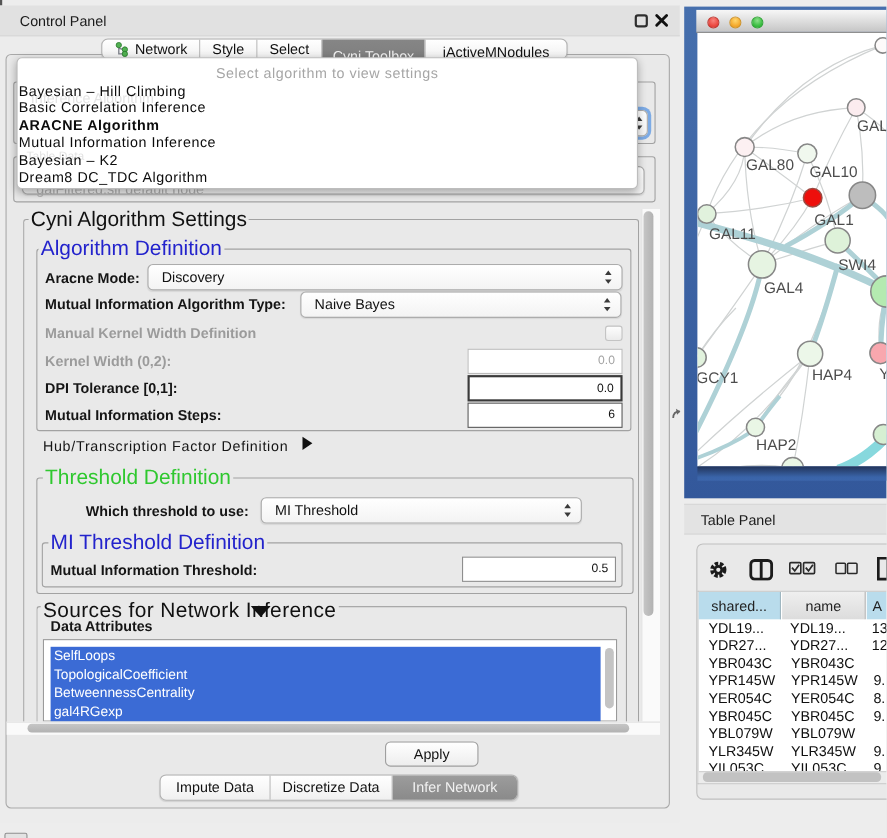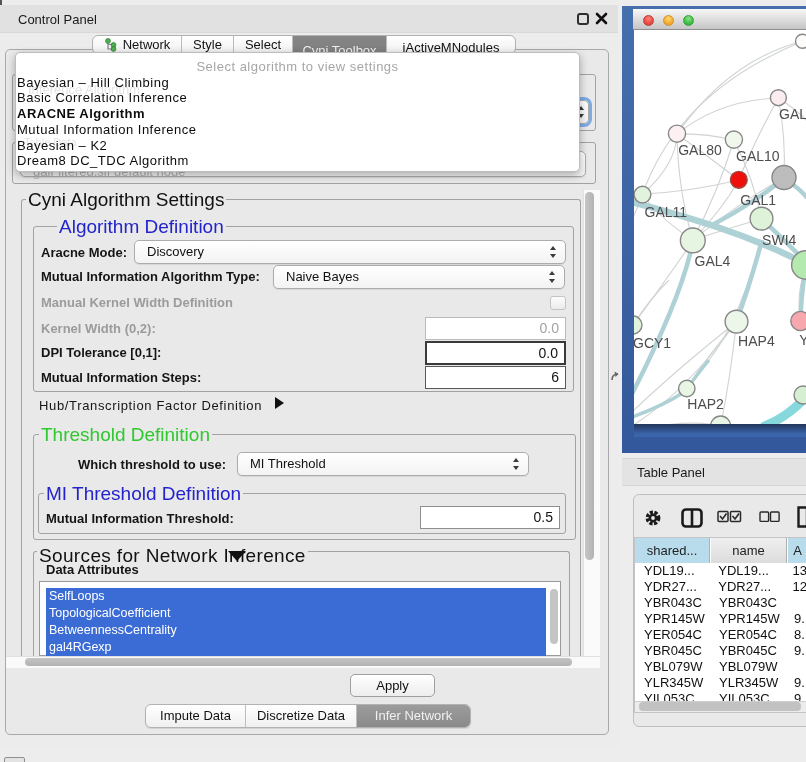--- a/index.html
+++ b/index.html
@@ -8,21 +8,21 @@
 .ab{position:absolute}
 .blbl{position:absolute;font-weight:bold;font-size:13px;color:#151515;white-space:nowrap;line-height:14px}
 .nlbl{position:absolute;font-size:13px;color:#151515;white-space:nowrap;line-height:14px}
 .grp{position:absolute;border:1px solid #a2a2a2;border-radius:3px}
 .glbl{position:absolute;background:#e9e9e9;padding:0 2px;font-size:19px;line-height:13px;white-space:nowrap}
 .combo{position:absolute;background:linear-gradient(#ffffff,#f3f3f3);border:1px solid #acacac;border-radius:5px;font-size:13px;color:#111;line-height:21px;padding-left:12px;white-space:nowrap;box-shadow:0 1px 1px rgba(0,0,0,0.08)}
 .ud{position:absolute;right:8px;top:50%;width:7px;height:14px;margin-top:-7px}
 .ud i{position:absolute;left:0;width:0;height:0;border-left:3.5px solid transparent;border-right:3.5px solid transparent}
 .ud .u{top:1px;border-bottom:4.5px solid #3a3a3a}
 .ud .d{bottom:1px;border-top:4.5px solid #3a3a3a}
-.field{position:absolute;background:#fff;font-size:14px;text-align:right;padding-right:6px;line-height:21px}
+.field{position:absolute;background:#fff;font-size:11px;text-align:right;padding-right:6px;line-height:21px}
 .thumbv{position:absolute;background:linear-gradient(90deg,#c6c6c6,#b2b2b2);border-radius:5px}
 .thumbh{position:absolute;background:linear-gradient(#c6c6c6,#b2b2b2);border-radius:5px}
 .seg{position:absolute;display:flex;background:linear-gradient(#ffffff,#f0f0f0);border:1px solid #b2b2b2;border-radius:6px;box-shadow:0 1px 1px rgba(0,0,0,0.1)}
 .seg .s{font-size:13px;line-height:16px;padding:0 14px;display:flex;align-items:center;border-right:1px solid #bcbcbc;white-space:nowrap}
 .seg .s:last-child{border-right:none}
 .seg .on{background:linear-gradient(#868686,#787878);color:#f1f1f1}
 </style>
 </head>
 <body>
 
@@ -49,21 +49,21 @@
   <div class="grp" style="left:12px;top:137px;width:584px;height:42px"></div>
   <div class="combo" style="left:20px;top:146px;width:566px;height:26px;line-height:40px;color:#b3b3b3">galFiltered.sif default node<span class="ud">
         <i class="u"></i>
         <i class="d"></i>
       </span></div>
 
   <div class="grp" style="left:21px;top:194px;width:560px;height:462px;border-radius:3px 3px 0 0;border-bottom:none"></div>
   <div class="glbl" style="left:26px;top:188px">Cyni Algorithm Settings</div>
 
   <div class="grp" style="left:33px;top:221px;width:541px;height:166px"></div>
-  <div class="glbl" style="left:57px;top:215px;color:#2323cc">Algorithm Definition</div>
+  <div class="glbl" style="left:35px;top:215px;color:#2323cc">Algorithm Definition</div>
 
   <div class="blbl" style="left:41px;top:241px">Aracne Mode:</div>
   <div class="combo" style="left:134px;top:235px;width:432px;height:24px">Discovery<span class="ud">
         <i class="u"></i>
         <i class="d"></i>
       </span></div>
   <div class="blbl" style="left:41px;top:265px">Mutual Information Algorithm Type:</div>
   <div class="combo" style="left:273px;top:260px;width:292px;height:24px">Naive Bayes<span class="ud">
         <i class="u"></i>
         <i class="d"></i>

